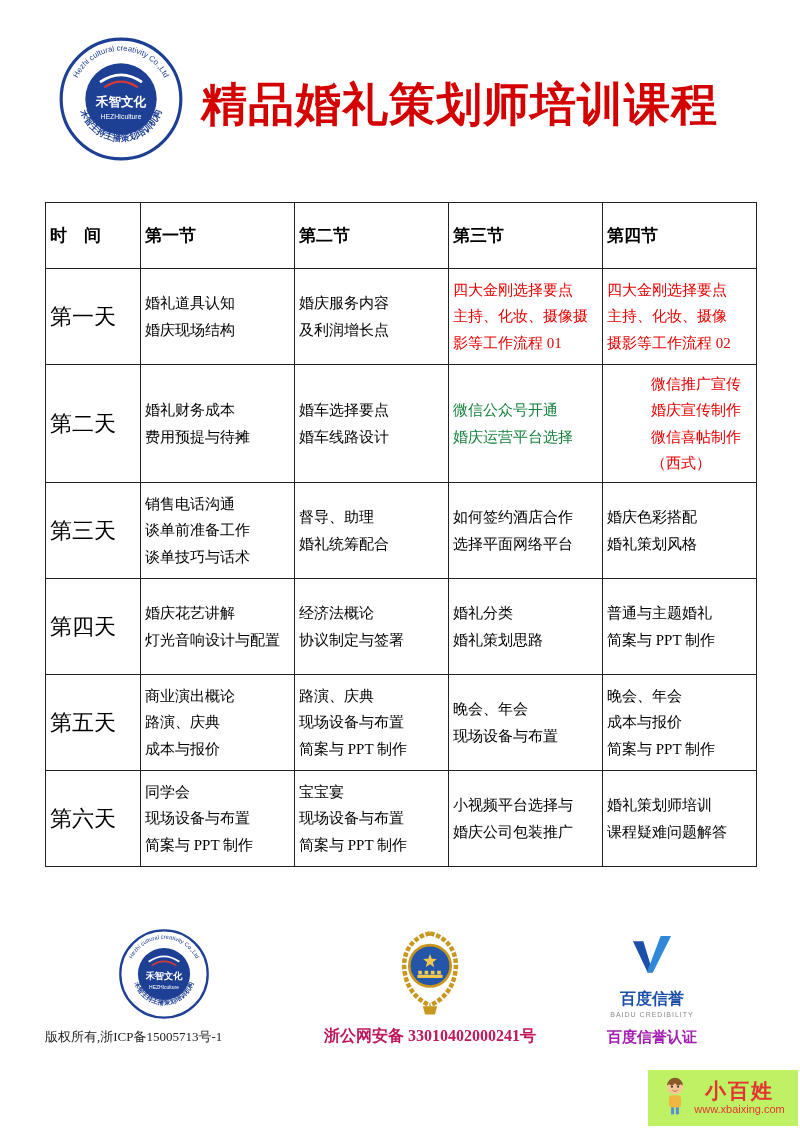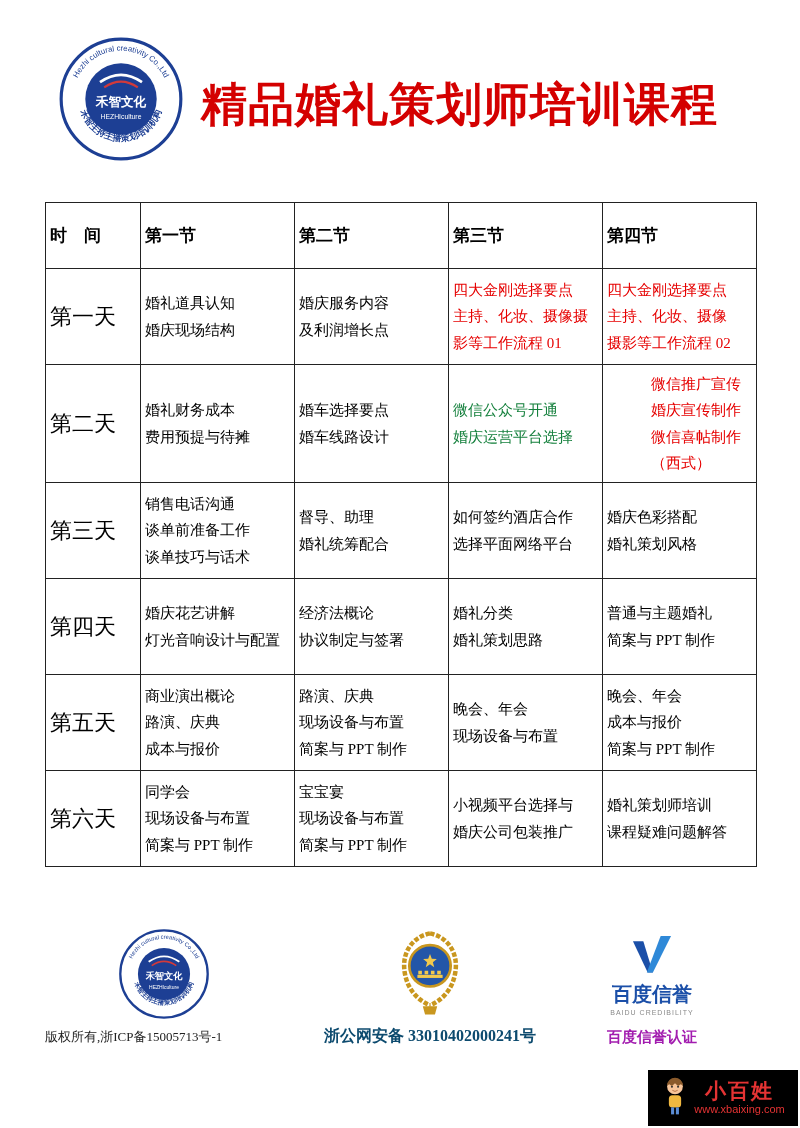--- a/index.html
+++ b/index.html
@@ -40,37 +40,37 @@
   
   .footer-company-logo { position:absolute; left:118px; top:928px; width:92px; height:92px; }
   .copyright {
     position:absolute; left:45px; top:1028px; width:240px;
     text-align:left; font-size:13px; color:#222;
     font-family:"Liberation Serif", serif;
   }
   .police-badge { position:absolute; left:394px; top:928px; width:72px; height:90px; }
   .police-text {
     position:absolute; left:285px; top:1026px; width:290px;
-    text-align:center; font-size:16px; font-weight:bold; color:#0c4a6e;
+    text-align:center; font-size:16px; font-weight:bold; color:#be185d;
     font-family:"Liberation Serif", serif;
   }
   .baidu-block { position:absolute; left:592px; top:934px; width:120px; text-align:center; }
   .baidu-logo { width:52px; height:44px; margin:0 auto; display:block; }
-  .baidu-cn { font-size:20px; font-weight:bold; margin-top:3px; }
+  .baidu-cn { font-size:16px; font-weight:bold; margin-top:11px; }
   .baidu-en { font-size:7px; color:#8a8a8a; letter-spacing:1px; margin-top:1px; }
   .baidu-cert {
     position:absolute; left:592px; top:1028px; width:120px;
     text-align:center; font-size:15px; font-weight:bold; color:#a21caf;
     font-family:"Liberation Serif", serif;
   }
 
   
   .watermark {
     position:absolute; right:2px; bottom:2px; width:150px; height:56px;
-    background:#000000; display:flex; align-items:center;
+    background:#bef264; display:flex; align-items:center;
     justify-content:center; gap:5px;
   }
   .wm-icon { flex:0 0 auto; }
   .wm-textcol { text-align:center; }
   .wm-name {
     font-size:21px; font-weight:bold; line-height:1.1;
     font-family:"Liberation Serif", serif; letter-spacing:2px;
   }
   .wm-url { font-size:11px; line-height:1.2; }
 </style>

